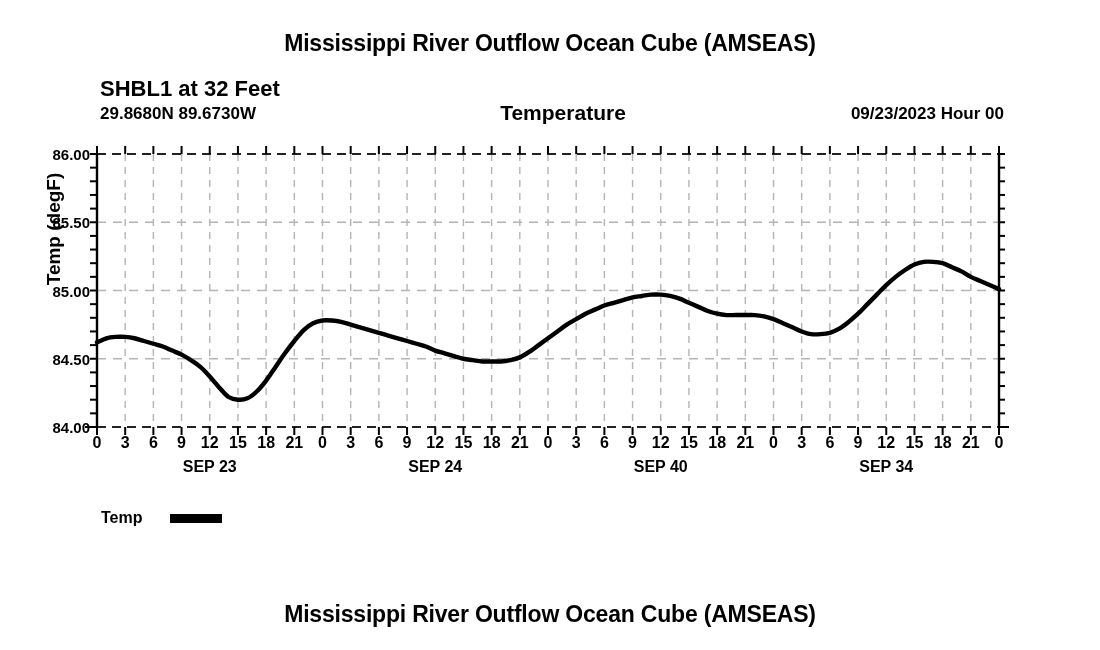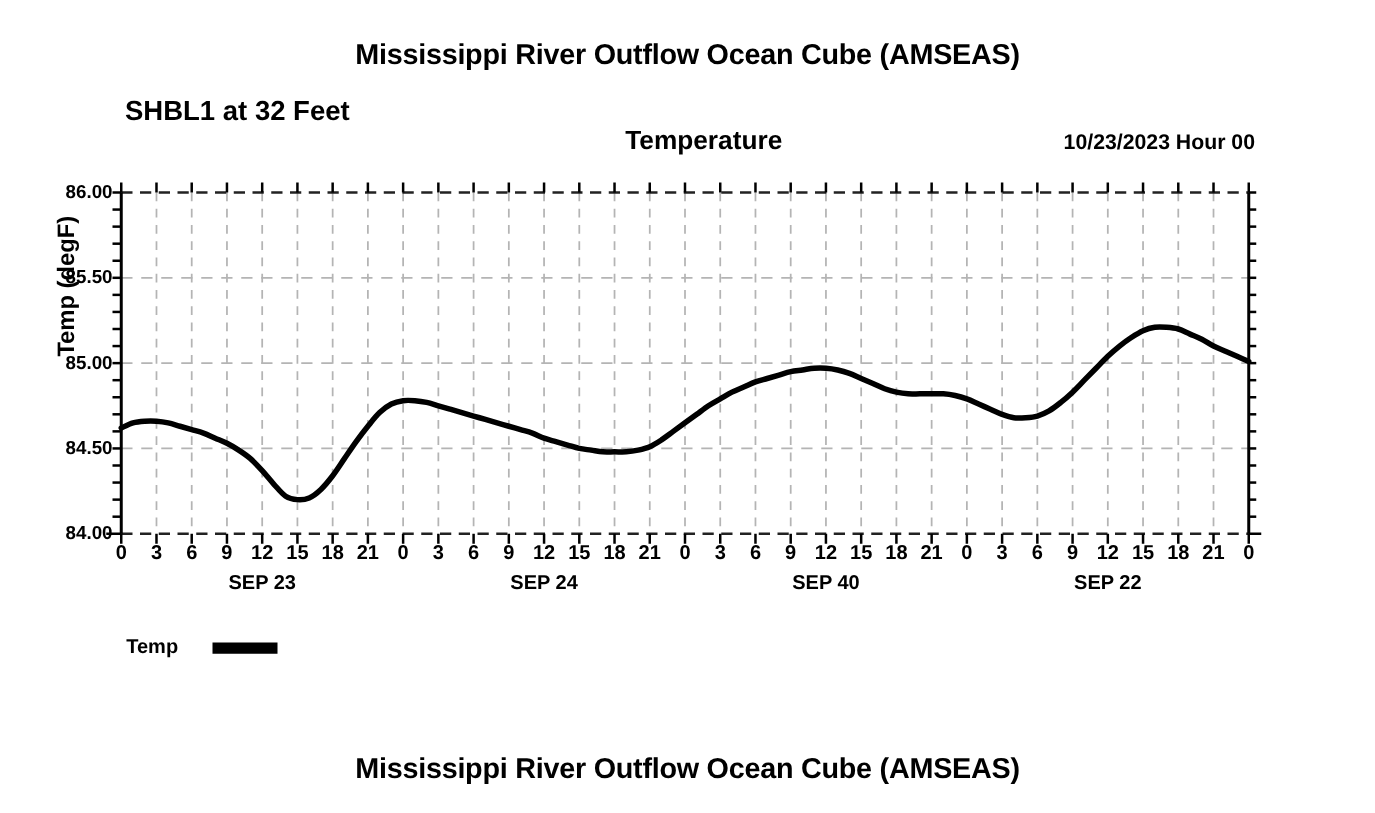--- a/index.html
+++ b/index.html
@@ -148,22 +148,23 @@
   }
 </style>
 </head>
 <body>
 
 <div class="page">
 
   <div class="title-main">Mississippi River Outflow Ocean Cube (AMSEAS)</div>
 
   <div class="station-line1">SHBL1 at 32 Feet</div>
+  <div class="station-line2">29.8680N  89.6730W</div>
   <div class="subtitle-center">Temperature</div>
-  <div class="run-time">10/23/2023 Hour 00</div>
+  <div class="run-time">09/23/2023 Hour 00</div>
 
   <div class="ylabel">Temp (degF)</div>
 
   <div id="ytick-container">
       <div class="ytick-label" style="top: 427px;">84.00</div>
       <div class="ytick-label" style="top: 358.75px;">84.50</div>
       <div class="ytick-label" style="top: 290.5px;">85.00</div>
       <div class="ytick-label" style="top: 222.25px;">85.50</div>
       <div class="ytick-label" style="top: 154px;">86.00</div>
     </div>
@@ -199,21 +200,21 @@
       <div class="xtick-label" style="left: 886.25px;">12</div>
       <div class="xtick-label" style="left: 914.438px;">15</div>
       <div class="xtick-label" style="left: 942.625px;">18</div>
       <div class="xtick-label" style="left: 970.812px;">21</div>
       <div class="xtick-label" style="left: 999px;">0</div>
     </div>
   <div id="day-container">
       <div class="day-label" style="left: 209.75px;">SEP 23</div>
       <div class="day-label" style="left: 435.25px;">SEP 24</div>
       <div class="day-label" style="left: 660.75px;">SEP 40</div>
-      <div class="day-label" style="left: 886.25px;">SEP 22</div>
+      <div class="day-label" style="left: 886.25px;">SEP 34</div>
     </div>
 
   <div class="plot">
     <svg id="plot-svg" width="902" height="273" viewBox="0 0 902 273">
         <line x1="28.1875" y1="0" x2="28.1875" y2="273" stroke="#b4b4b4" stroke-width="1.4" stroke-dasharray="7,6"></line>
         <line x1="56.375" y1="0" x2="56.375" y2="273" stroke="#b4b4b4" stroke-width="1.4" stroke-dasharray="7,6"></line>
         <line x1="84.5625" y1="0" x2="84.5625" y2="273" stroke="#b4b4b4" stroke-width="1.4" stroke-dasharray="7,6"></line>
         <line x1="112.75" y1="0" x2="112.75" y2="273" stroke="#b4b4b4" stroke-width="1.4" stroke-dasharray="7,6"></line>
         <line x1="140.9375" y1="0" x2="140.9375" y2="273" stroke="#b4b4b4" stroke-width="1.4" stroke-dasharray="7,6"></line>
         <line x1="169.125" y1="0" x2="169.125" y2="273" stroke="#b4b4b4" stroke-width="1.4" stroke-dasharray="7,6"></line>

